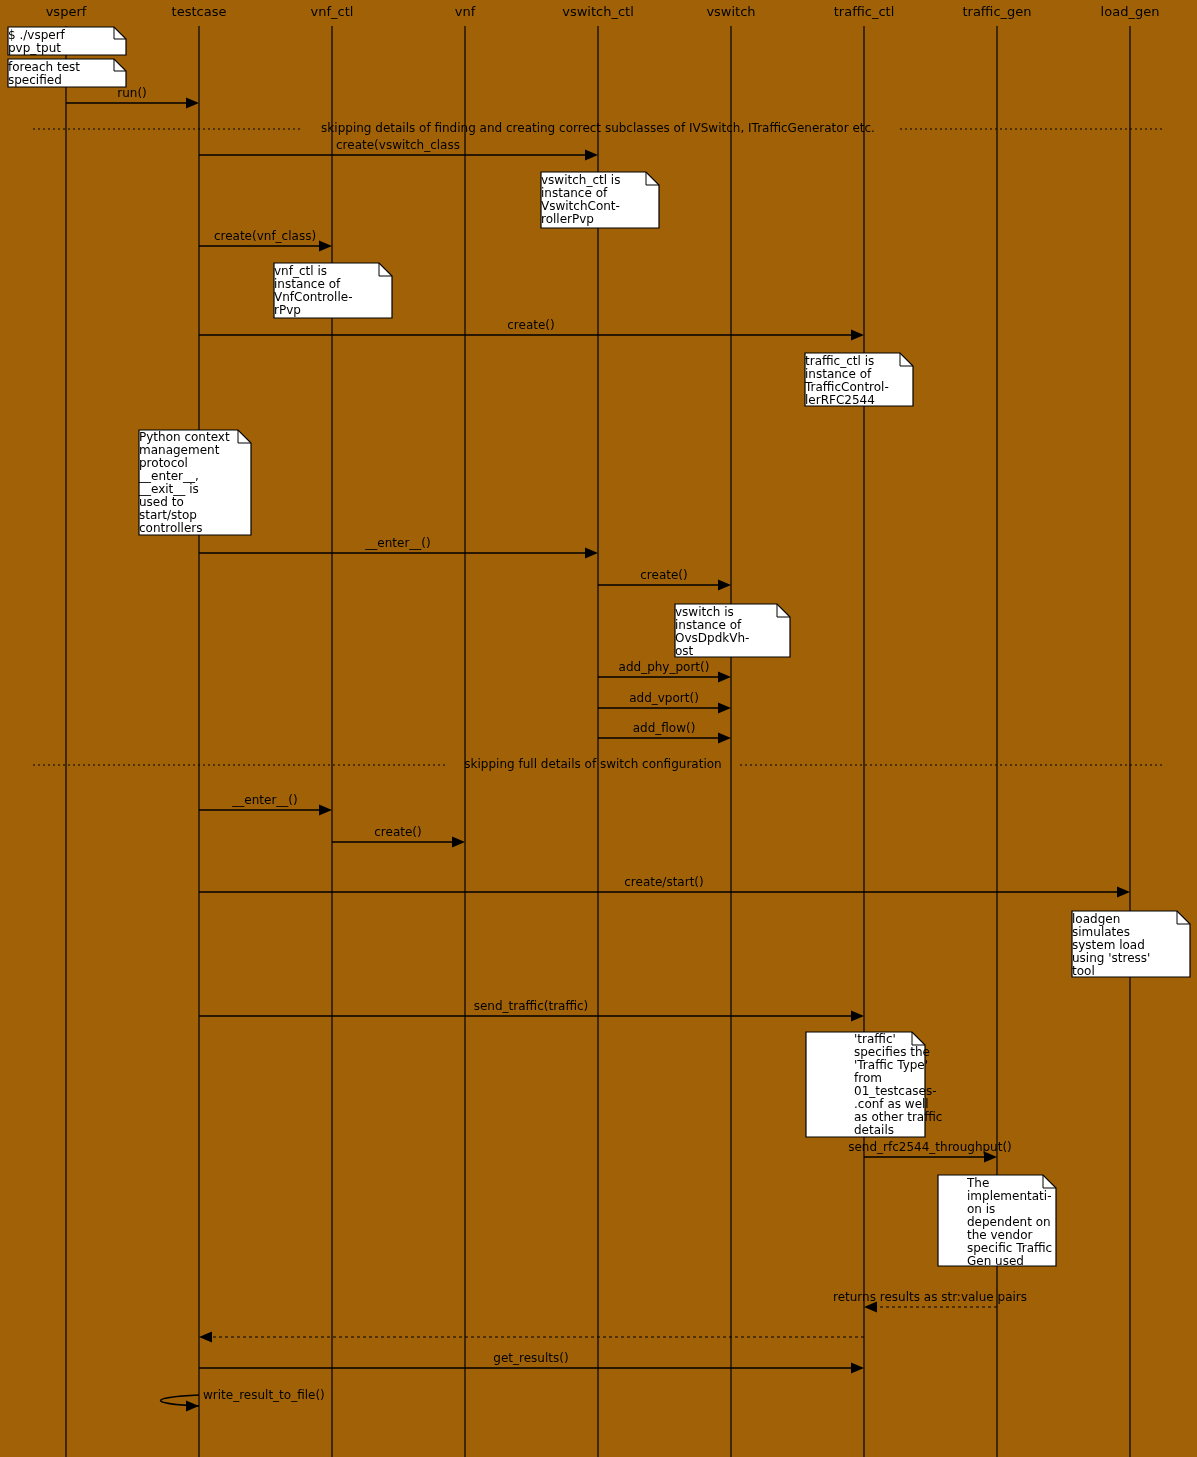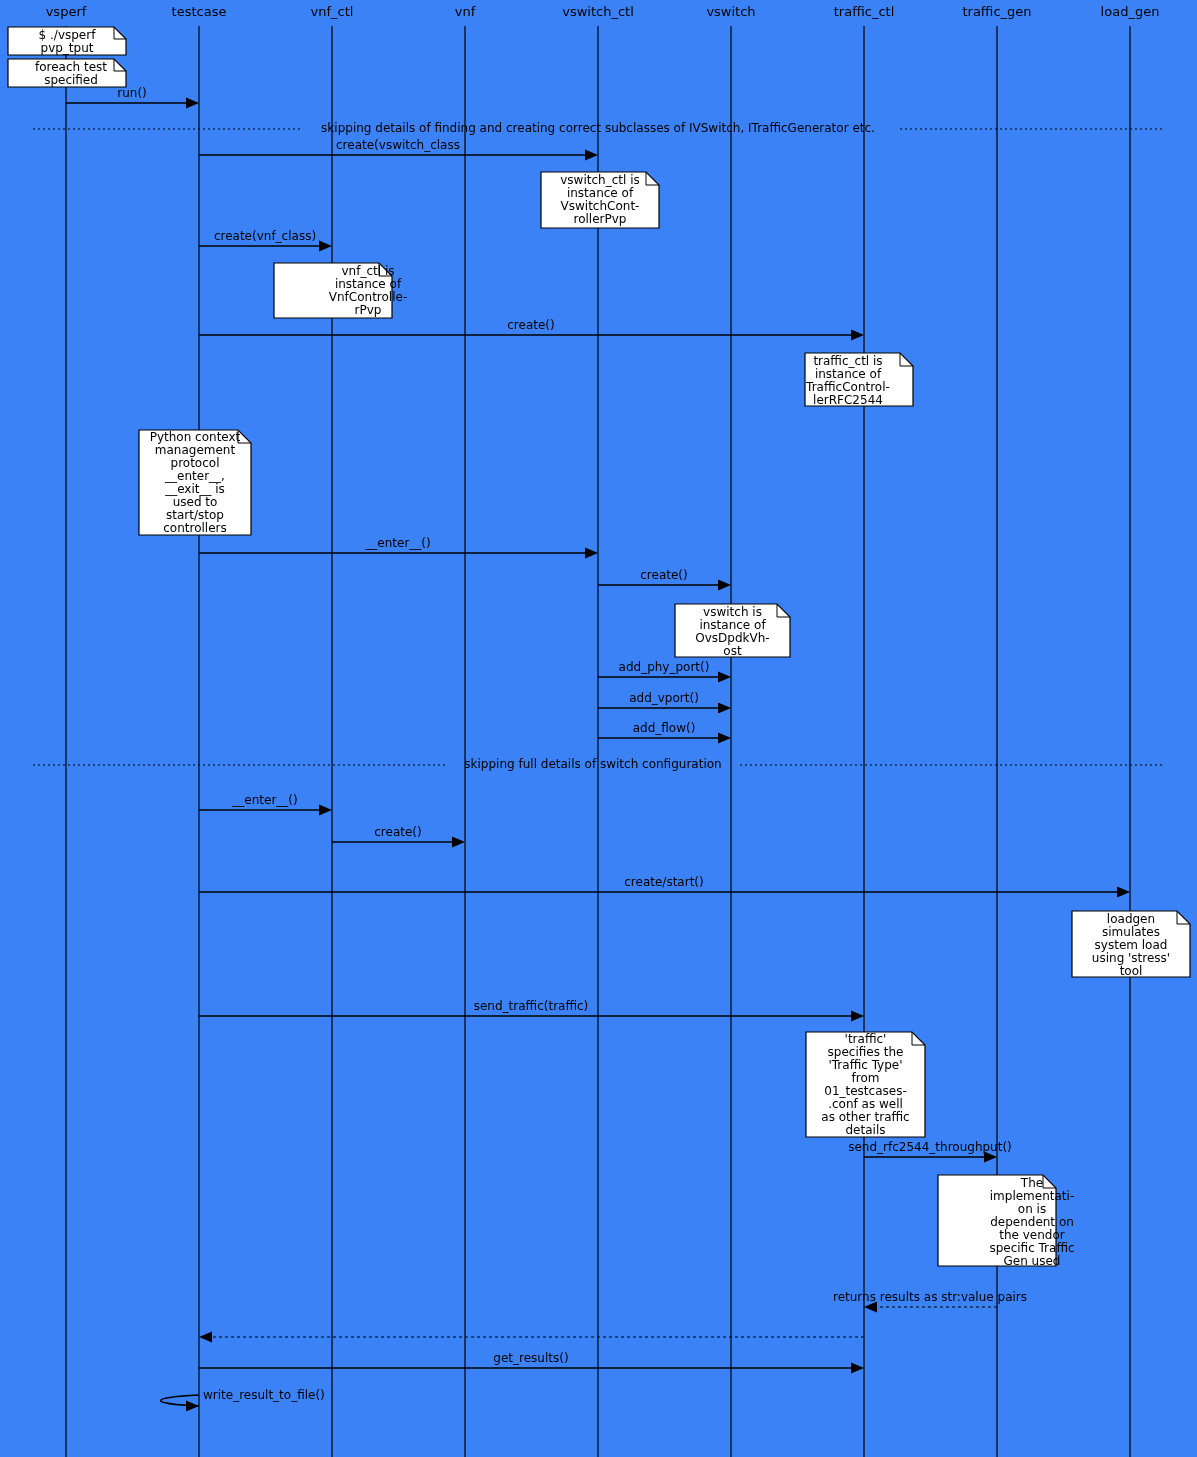--- a/index.html
+++ b/index.html
@@ -1,31 +1,31 @@
 <!DOCTYPE html>
 <html><head>
 <meta charset="utf-8">
 <style>
   html,body{margin:0;padding:0;background:#fff;}
   #canvas{
-    position:relative;width:1197px;height:1457px;background:#3b82f6;
+    position:relative;width:1197px;height:1457px;background:#a16207;
     font-family:"DejaVu Sans","Liberation Sans",sans-serif;color:#000;overflow:hidden;
   }
   #diagram-svg{position:absolute;left:0;top:0;}
   .lifeline{stroke:#000;stroke-width:1.2;}
   .msgline{stroke:#000;stroke-width:1.6;fill:none;}
   .retline{stroke:#000;stroke-width:1.2;fill:none;stroke-dasharray:3 3;}
   .divline{stroke:#000;stroke-width:1.2;stroke-dasharray:2 3;}
   .head{fill:#000;stroke:none;}
   .notebody{fill:#fff;stroke:#000;stroke-width:1.2;}
   .notefold{fill:none;stroke:#000;stroke-width:1;}
   .plabel{position:absolute;font-size:13px;line-height:16px;transform:translateX(-50%);white-space:nowrap;}
   .mlabel{position:absolute;font-size:12px;line-height:15px;transform:translateX(-50%);white-space:nowrap;}
   .mlabel.la{transform:none;}
-  .ntext{position:absolute;font-size:12px;line-height:13px;text-align:center;white-space:pre-line;}
+  .ntext{position:absolute;font-size:12px;line-height:13px;white-space:pre-line;}
   .dlabel{position:absolute;font-size:12px;line-height:15px;transform:translateX(-50%);white-space:nowrap;}
 </style>
 </head>
 <body>
 
 <div id="canvas">
 
   <svg id="diagram-svg" width="1197" height="1457" viewBox="0 0 1197 1457">
 
     <g>
@@ -173,21 +173,21 @@
   <div class="plabel" style="left:1130px;top:4px;">load_gen</div>
 
   <div class="ntext" style="left:8px;top:29px;width:118px;">$ ./vsperf
 pvp_tput</div>
   <div class="ntext" style="left:8px;top:61px;width:126px;">foreach test
 specified</div>
   <div class="ntext" style="left:541px;top:174px;width:118px;">vswitch_ctl is
 instance of
 VswitchCont-
 rollerPvp</div>
-  <div class="ntext" style="left:292px;top:265px;width:118px;padding-left:17px;">vnf_ctl is
+  <div class="ntext" style="left:274px;top:265px;width:118px;">vnf_ctl is
 instance of
 VnfControlle-
 rPvp</div>
   <div class="ntext" style="left:805px;top:355px;width:86px;">traffic_ctl is
 instance of
 TrafficControl-
 lerRFC2544</div>
   <div class="ntext" style="left:139px;top:431px;width:112px;">Python context
 management
 protocol
@@ -198,21 +198,21 @@
 controllers</div>
   <div class="ntext" style="left:675px;top:606px;width:115px;">vswitch is
 instance of
 OvsDpdkVh-
 ost</div>
   <div class="ntext" style="left:1072px;top:913px;width:118px;">loadgen
 simulates
 system load
 using 'stress'
 tool</div>
-  <div class="ntext" style="left:806px;top:1033px;width:119px;">'traffic'
+  <div class="ntext" style="left:806px;top:1033px;width:119px;padding-left:48px;">'traffic'
 specifies the
 'Traffic Type'
 from
 01_testcases-
 .conf as well
 as other traffic
 details</div>
   <div class="ntext" style="left:938px;top:1177px;width:130px;padding-left:29px;">The
 implementati-
 on is

